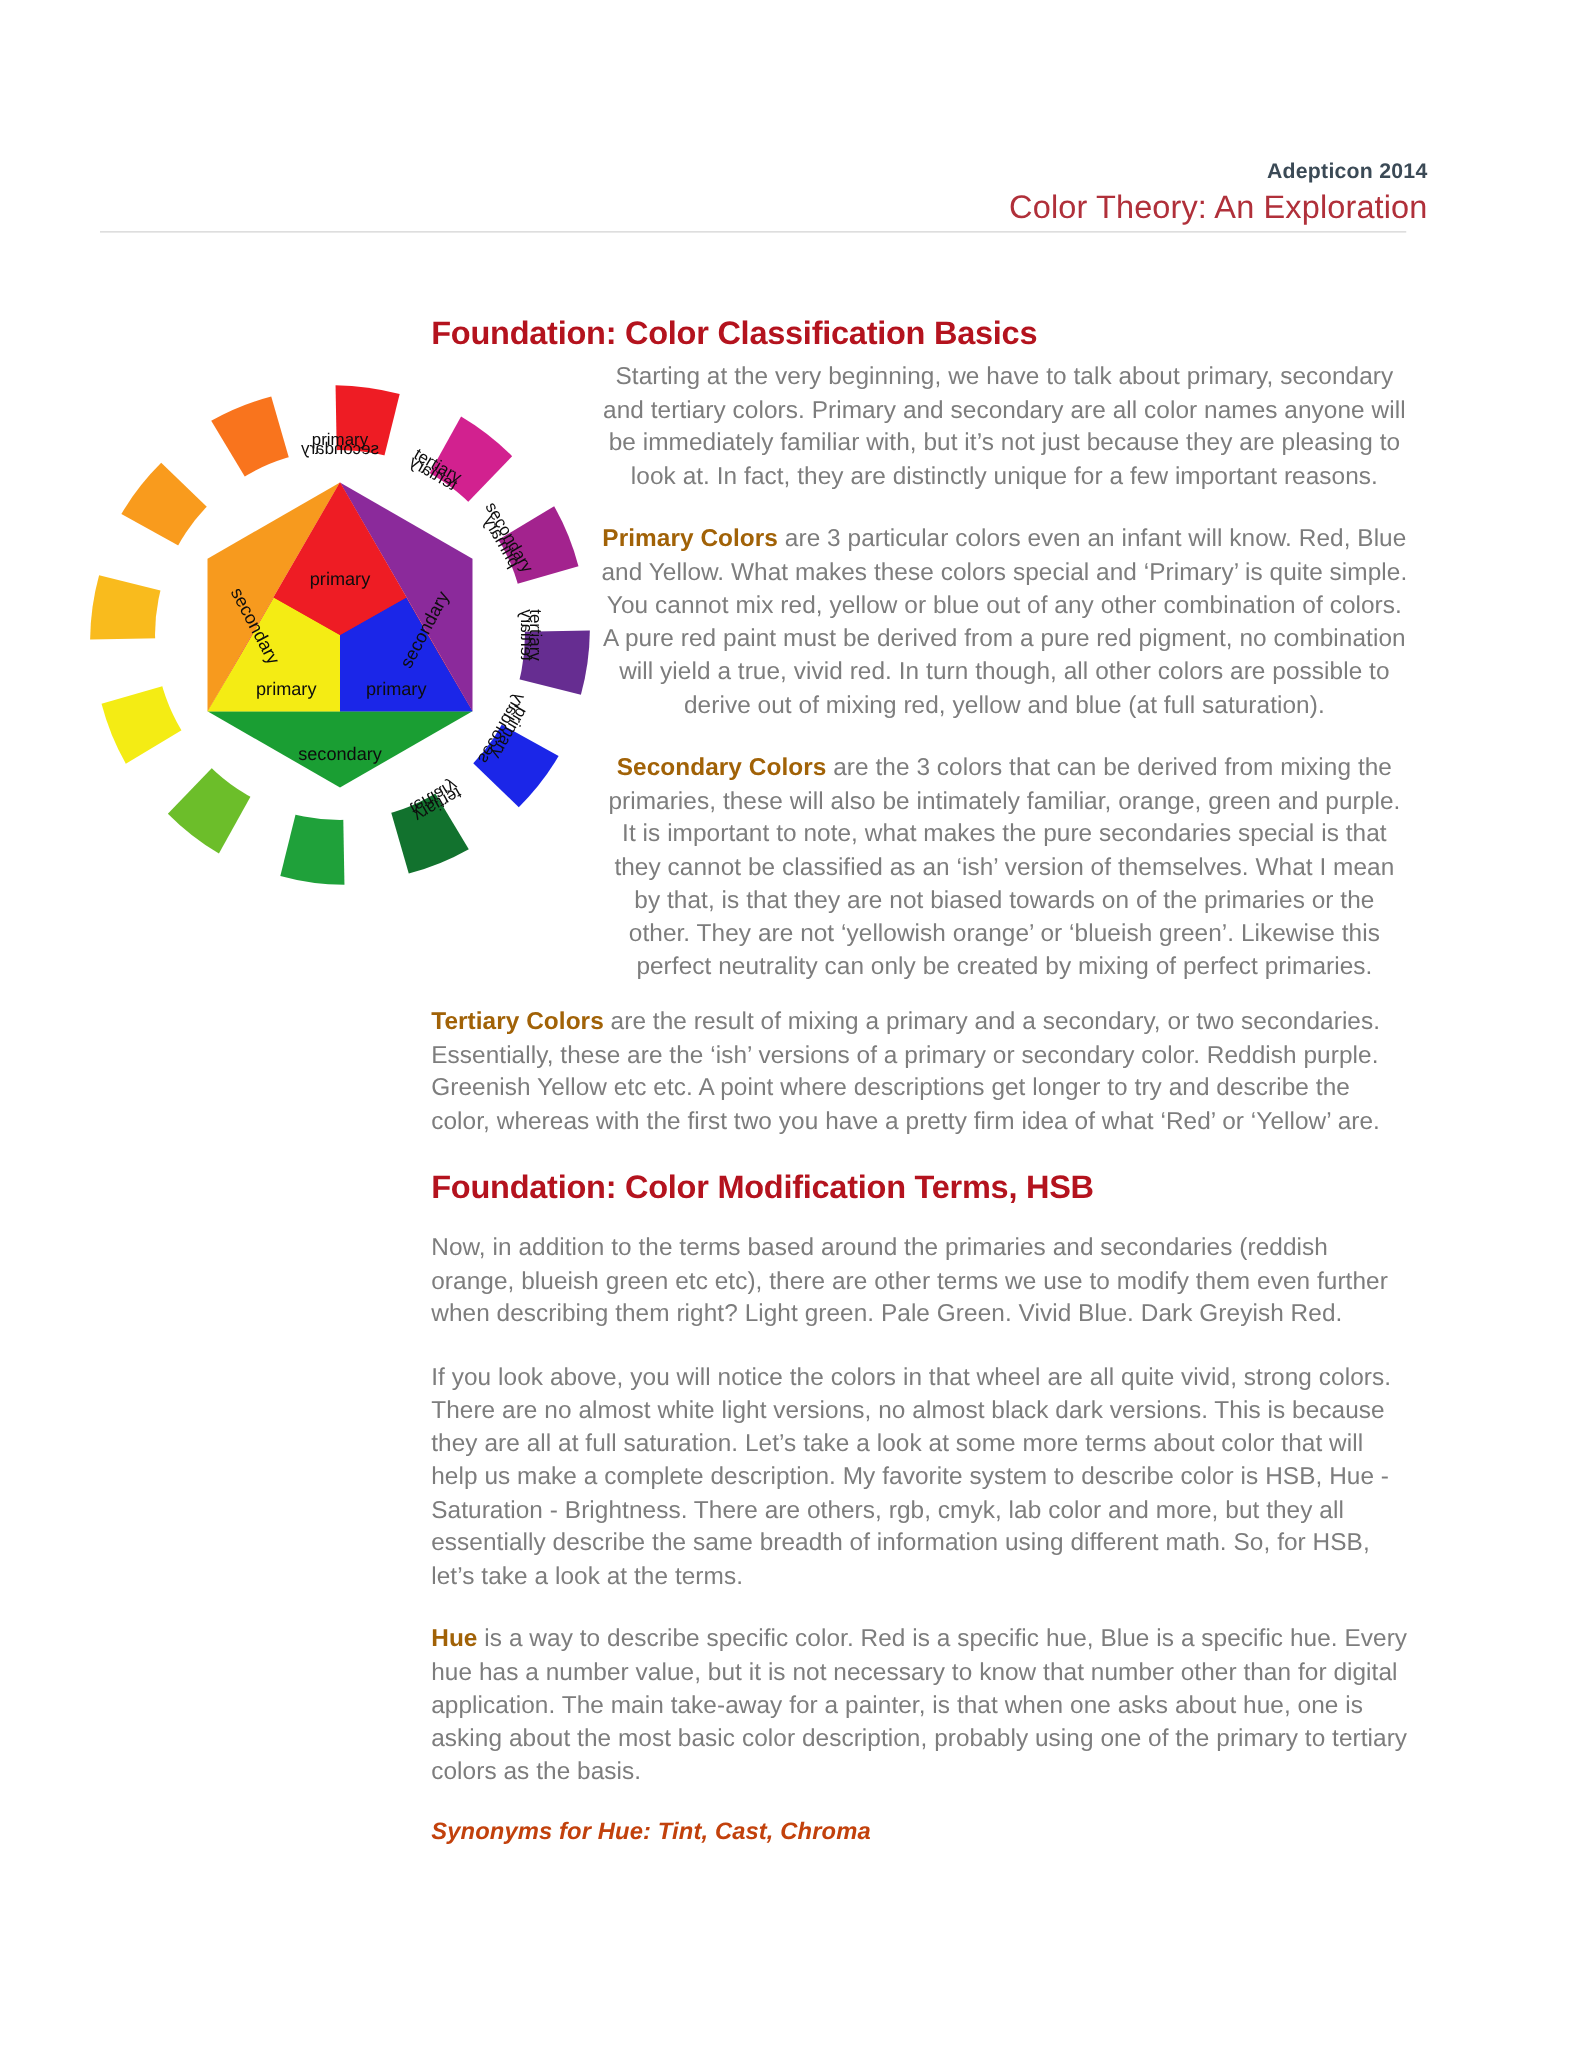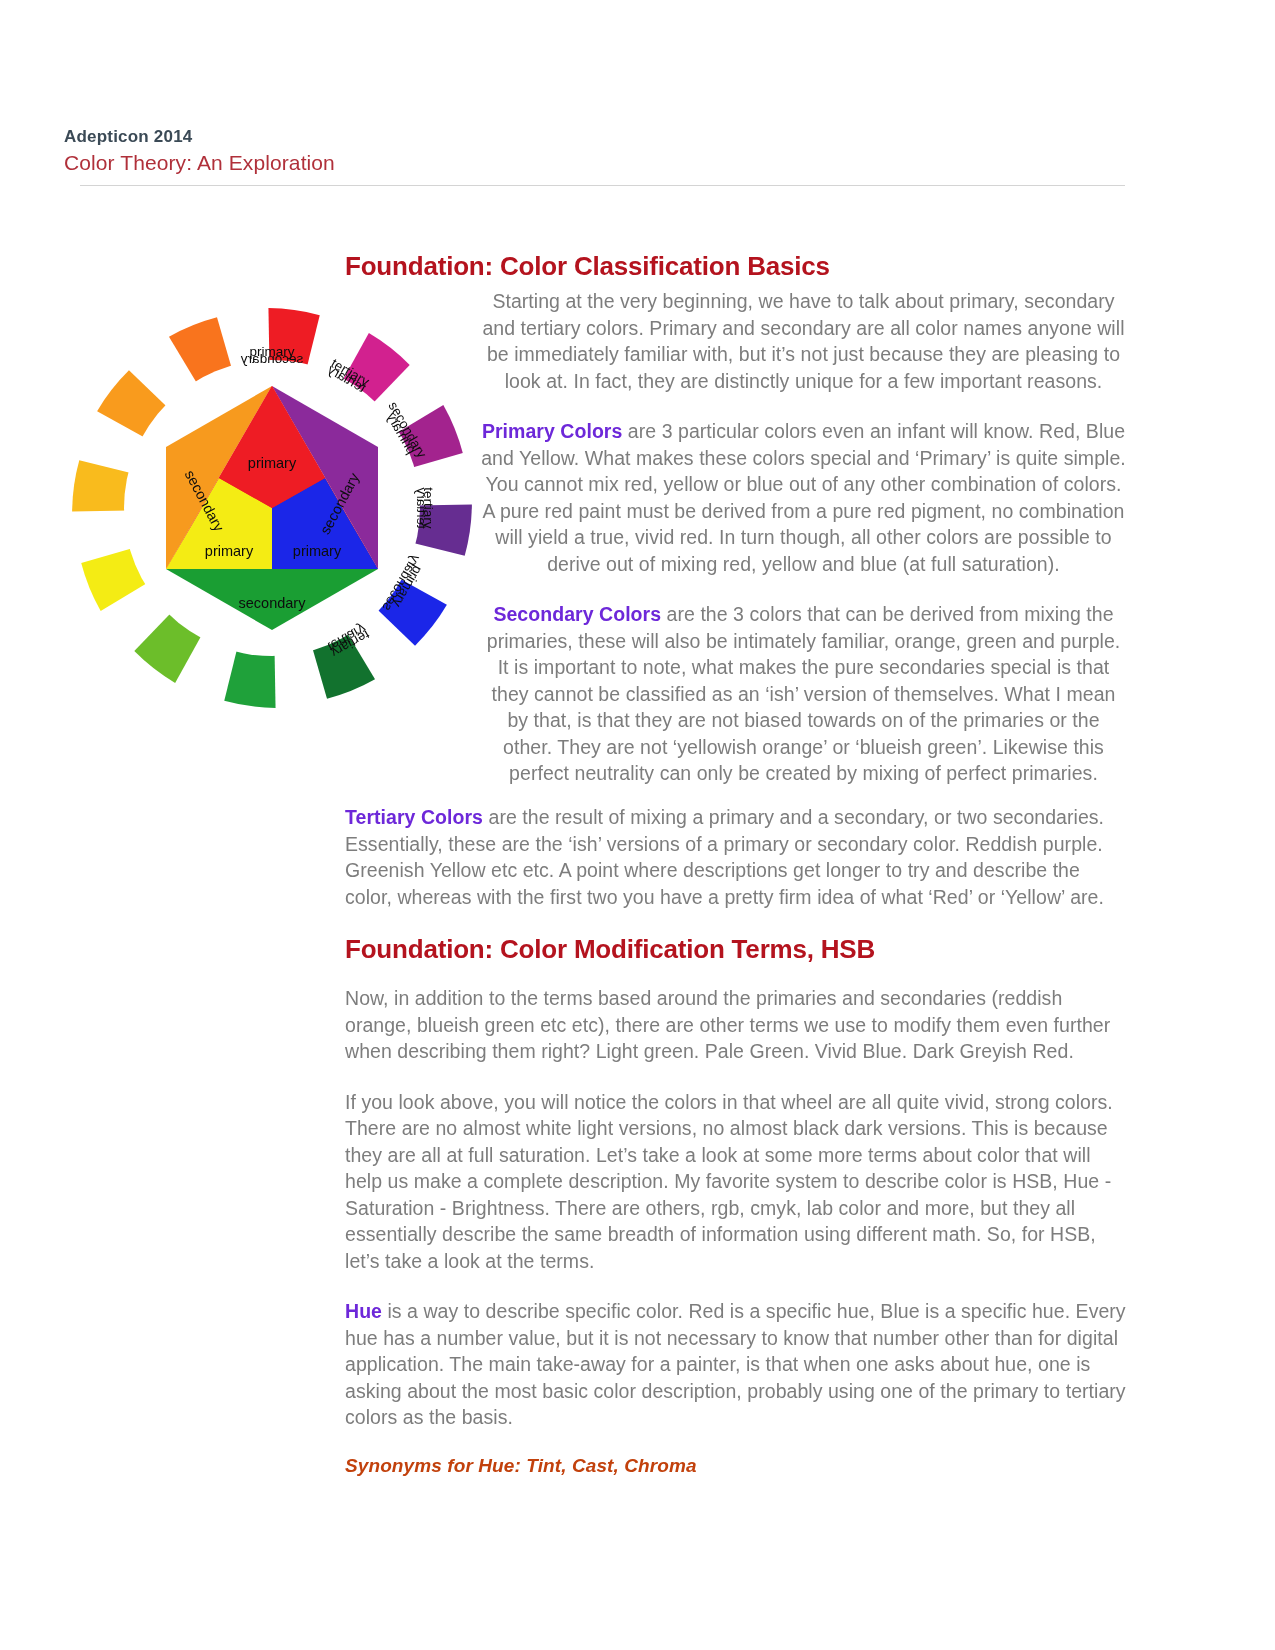--- a/index.html
+++ b/index.html
@@ -18,35 +18,36 @@
     width: 1275px;
     height: 1650px;
     box-sizing: border-box;
     background: #ffffff;
     overflow: hidden;
   }
 
   
   .doc-header {
     position: absolute;
-    left: 64px;
+    left: 97px;
     top: 126px;
     width: 1045px;
+    text-align: right;
   }
   .doc-header .conf {
     font-family: "Liberation Sans Narrow", "Liberation Sans", sans-serif;
     font-weight: bold;
     font-size: 17px;
     letter-spacing: 0.2px;
     color: #3b4a56;
     line-height: 1.25;
   }
   .doc-header .subtitle {
     font-family: "Liberation Sans Narrow", "Liberation Sans", sans-serif;
-    font-size: 21px;
+    font-size: 26px;
     color: #b0303a;
     line-height: 1.3;
     margin-top: 2px;
     letter-spacing: 0.1px;
   }
   .header-rule {
     position: absolute;
     left: 80px;
     top: 185px;
     width: 1045px;
@@ -67,21 +68,21 @@
 
   
   .body-text {
     font-family: "Liberation Sans Narrow", "Liberation Sans", sans-serif;
     font-size: 19.5px;
     line-height: 26.5px;
     color: #7d7d7d;
     letter-spacing: 0.05px;
   }
   .body-text b {
-    color: #6d28d9;
+    color: #a16207;
     font-weight: bold;
   }
   .synonym-line {
     font-family: "Liberation Sans Narrow", "Liberation Sans", sans-serif;
     font-weight: bold;
     font-style: italic;
     font-size: 19px;
     color: #c2410c;
     letter-spacing: 0.1px;
   }

